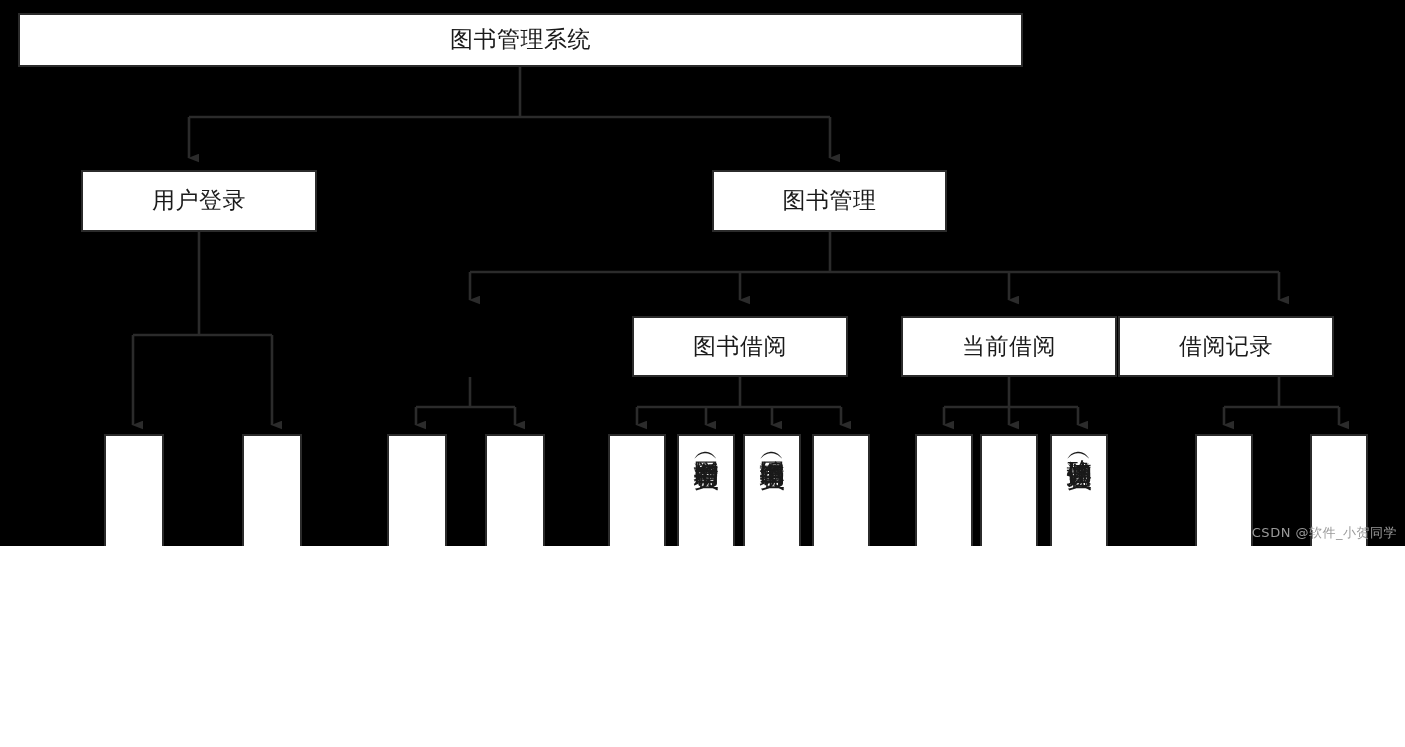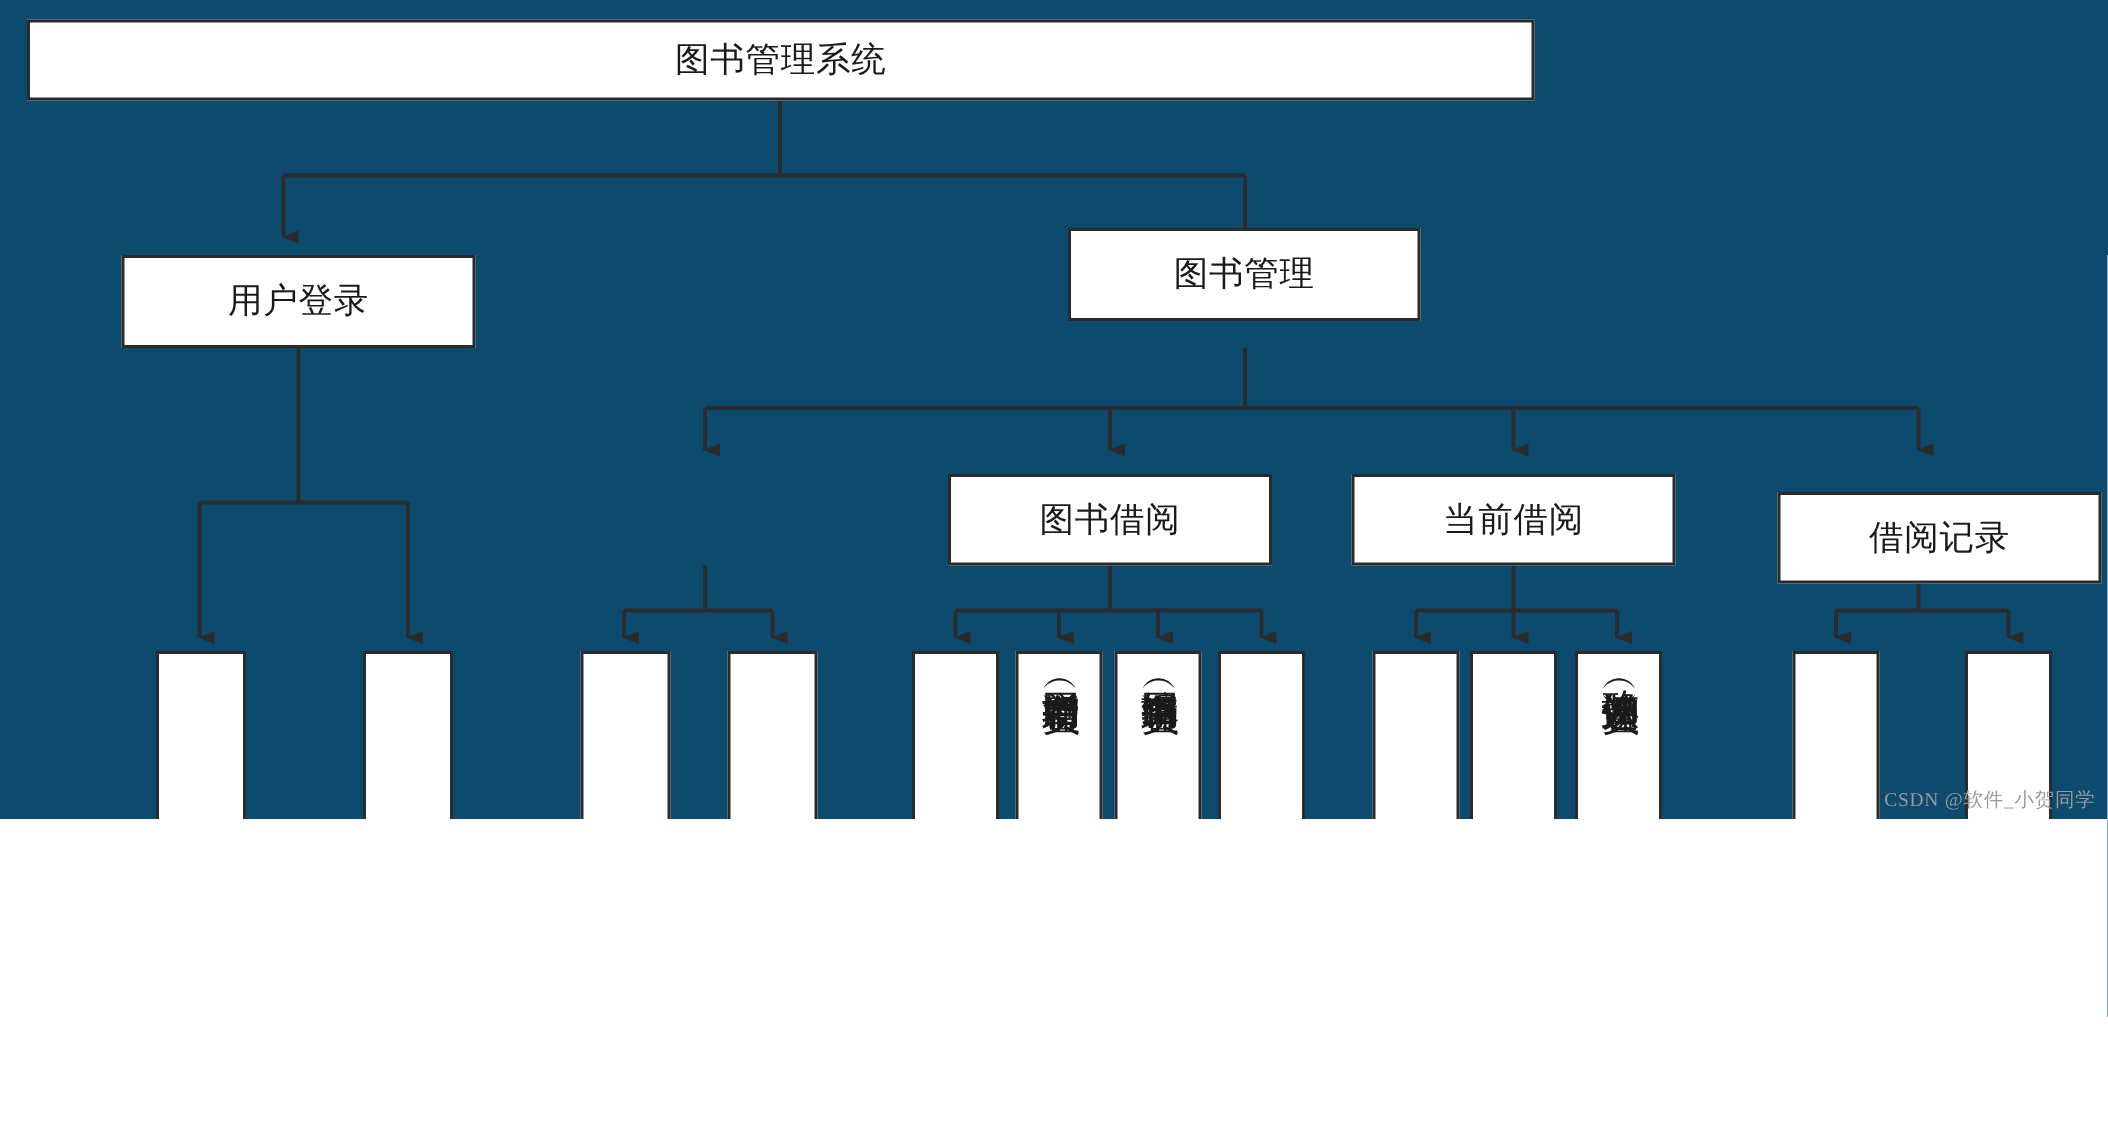--- a/index.html
+++ b/index.html
@@ -8,23 +8,22 @@
     padding: 0;
     background: #ffffff;
   }
   body {
     font-family: "DejaVu Sans", "Liberation Sans", sans-serif;
   }
   #diagram-root {
     position: relative;
     width: 1405px;
     height: 546px;
-    background: #0c4a6e;
+    background: #000000;
     overflow: hidden;
-    font-family: Liberation Serif, serif;
   }
   #edges-layer {
     position: absolute;
     left: 0;
     top: 0;
     width: 1405px;
     height: 747px;
     pointer-events: none;
   }
   .node {
@@ -138,34 +137,34 @@
   </svg>
 
   <div class="node horizontal" style="left:18px; top:13px; width:1005px; height:54px;">
     <span class="node-label">图书管理系统</span>
   </div>
 
   <div class="node horizontal" style="left:81px; top:170px; width:236px; height:62px;">
     <span class="node-label">用户登录</span>
   </div>
 
-  <div class="node horizontal" style="left:712px; top:152px; width:235px; height:62px;">
+  <div class="node horizontal" style="left:712px; top:170px; width:235px; height:62px;">
     <span class="node-label">图书管理</span>
   </div>
 
 
   <div class="node horizontal" style="left:901px; top:316px; width:216px; height:61px;">
     <span class="node-label">当前借阅</span>
   </div>
 
   <div class="node horizontal" style="left:632px; top:316px; width:216px; height:61px;">
     <span class="node-label">图书借阅</span>
   </div>
 
-  <div class="node horizontal" style="left:1185px; top:316px; width:216px; height:61px;margin-top:12px;">
+  <div class="node horizontal" style="left:1118px; top:316px; width:216px; height:61px;">
     <span class="node-label">借阅记录</span>
   </div>
 
   <div class="node vertical" style="left:104px; top:434px; width:60px; height:299px;">
     <span class="node-label">用户登录</span>
   </div>
 
   <div class="node vertical" style="left:242px; top:434px; width:60px; height:299px;">
     <span class="node-label">注销登录</span>
   </div>

